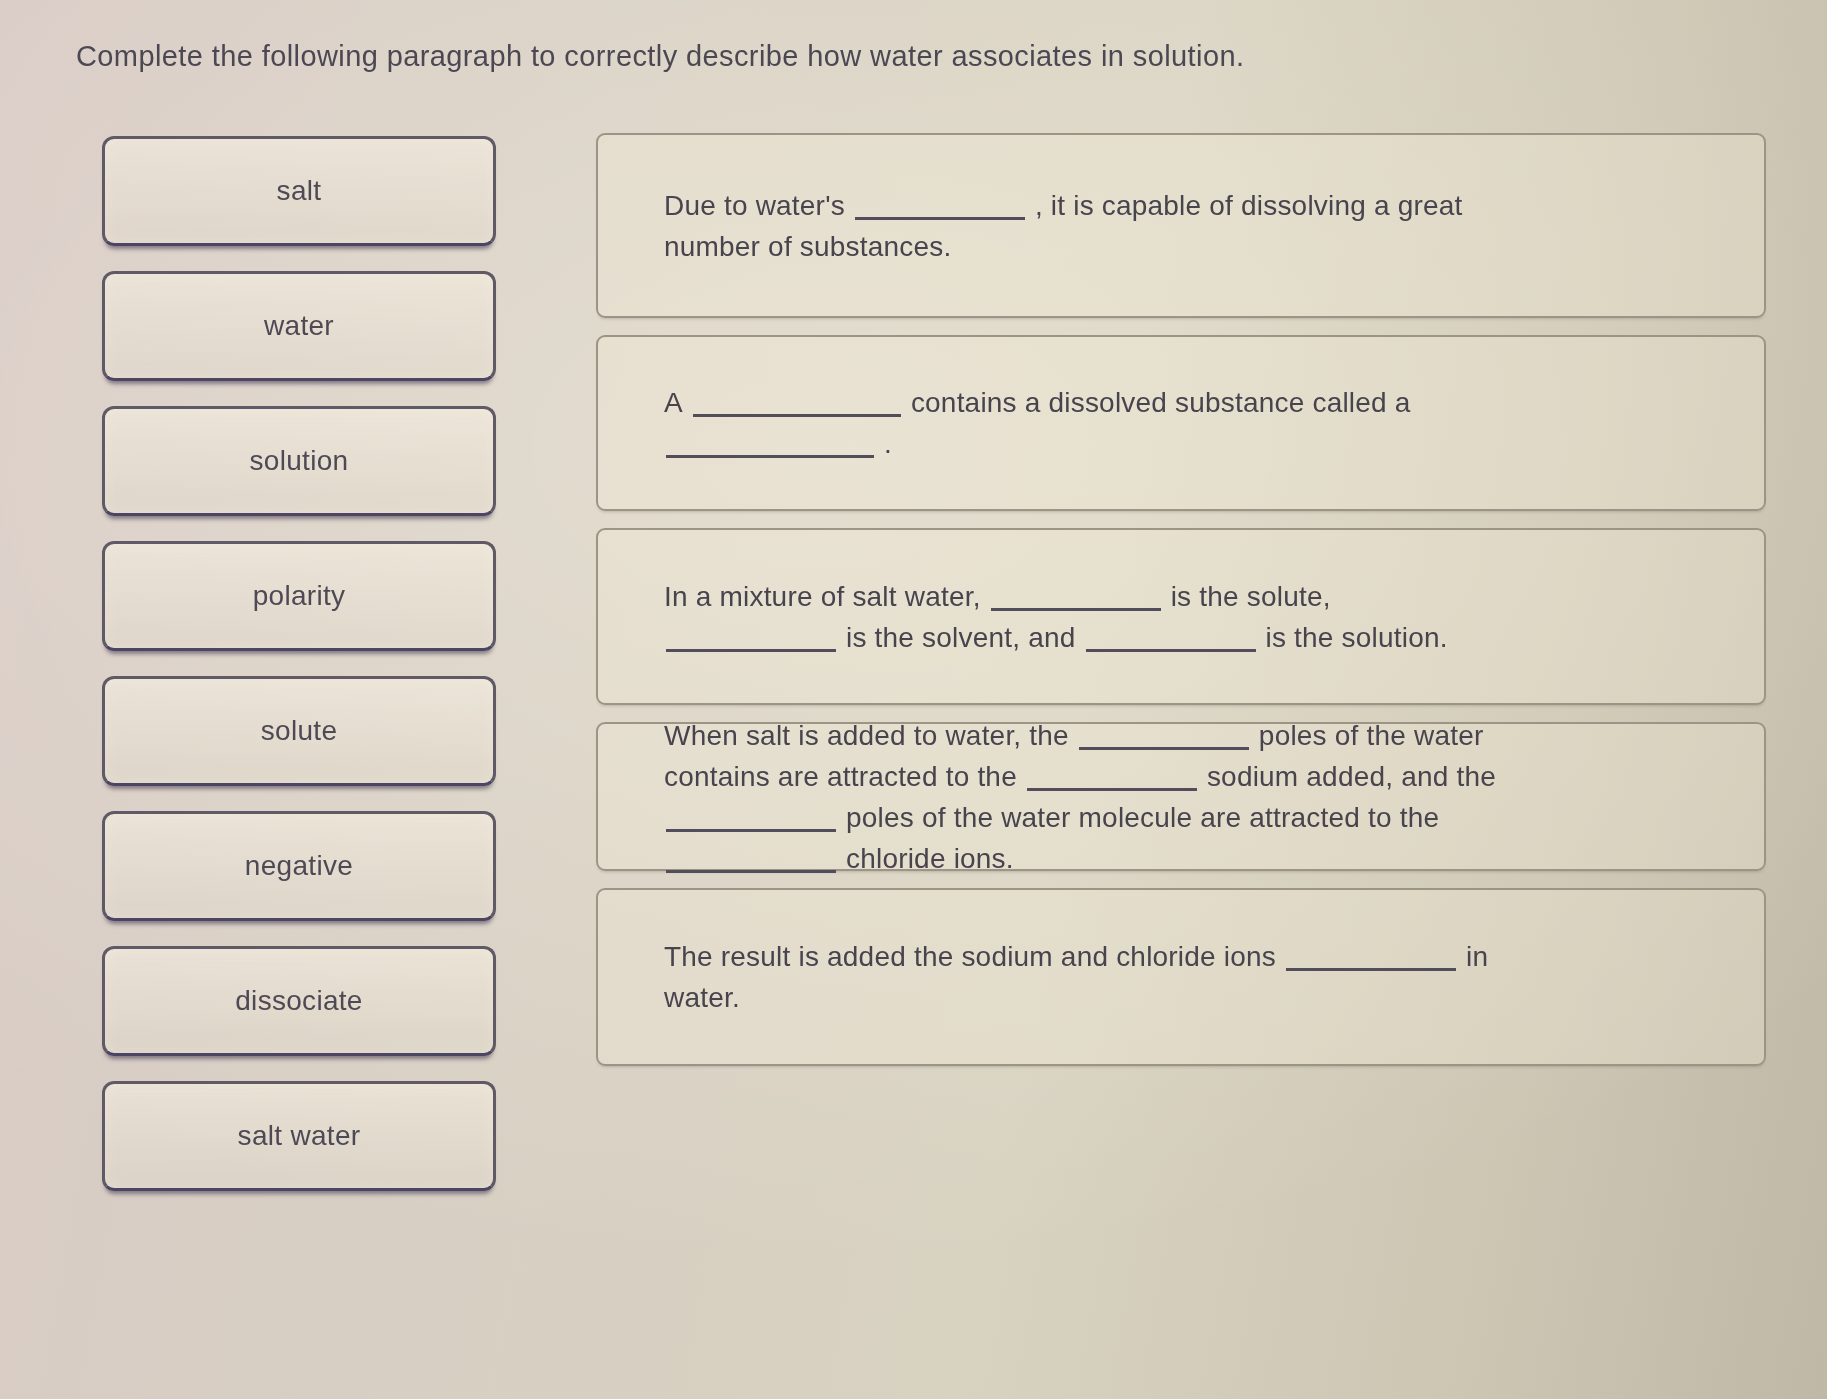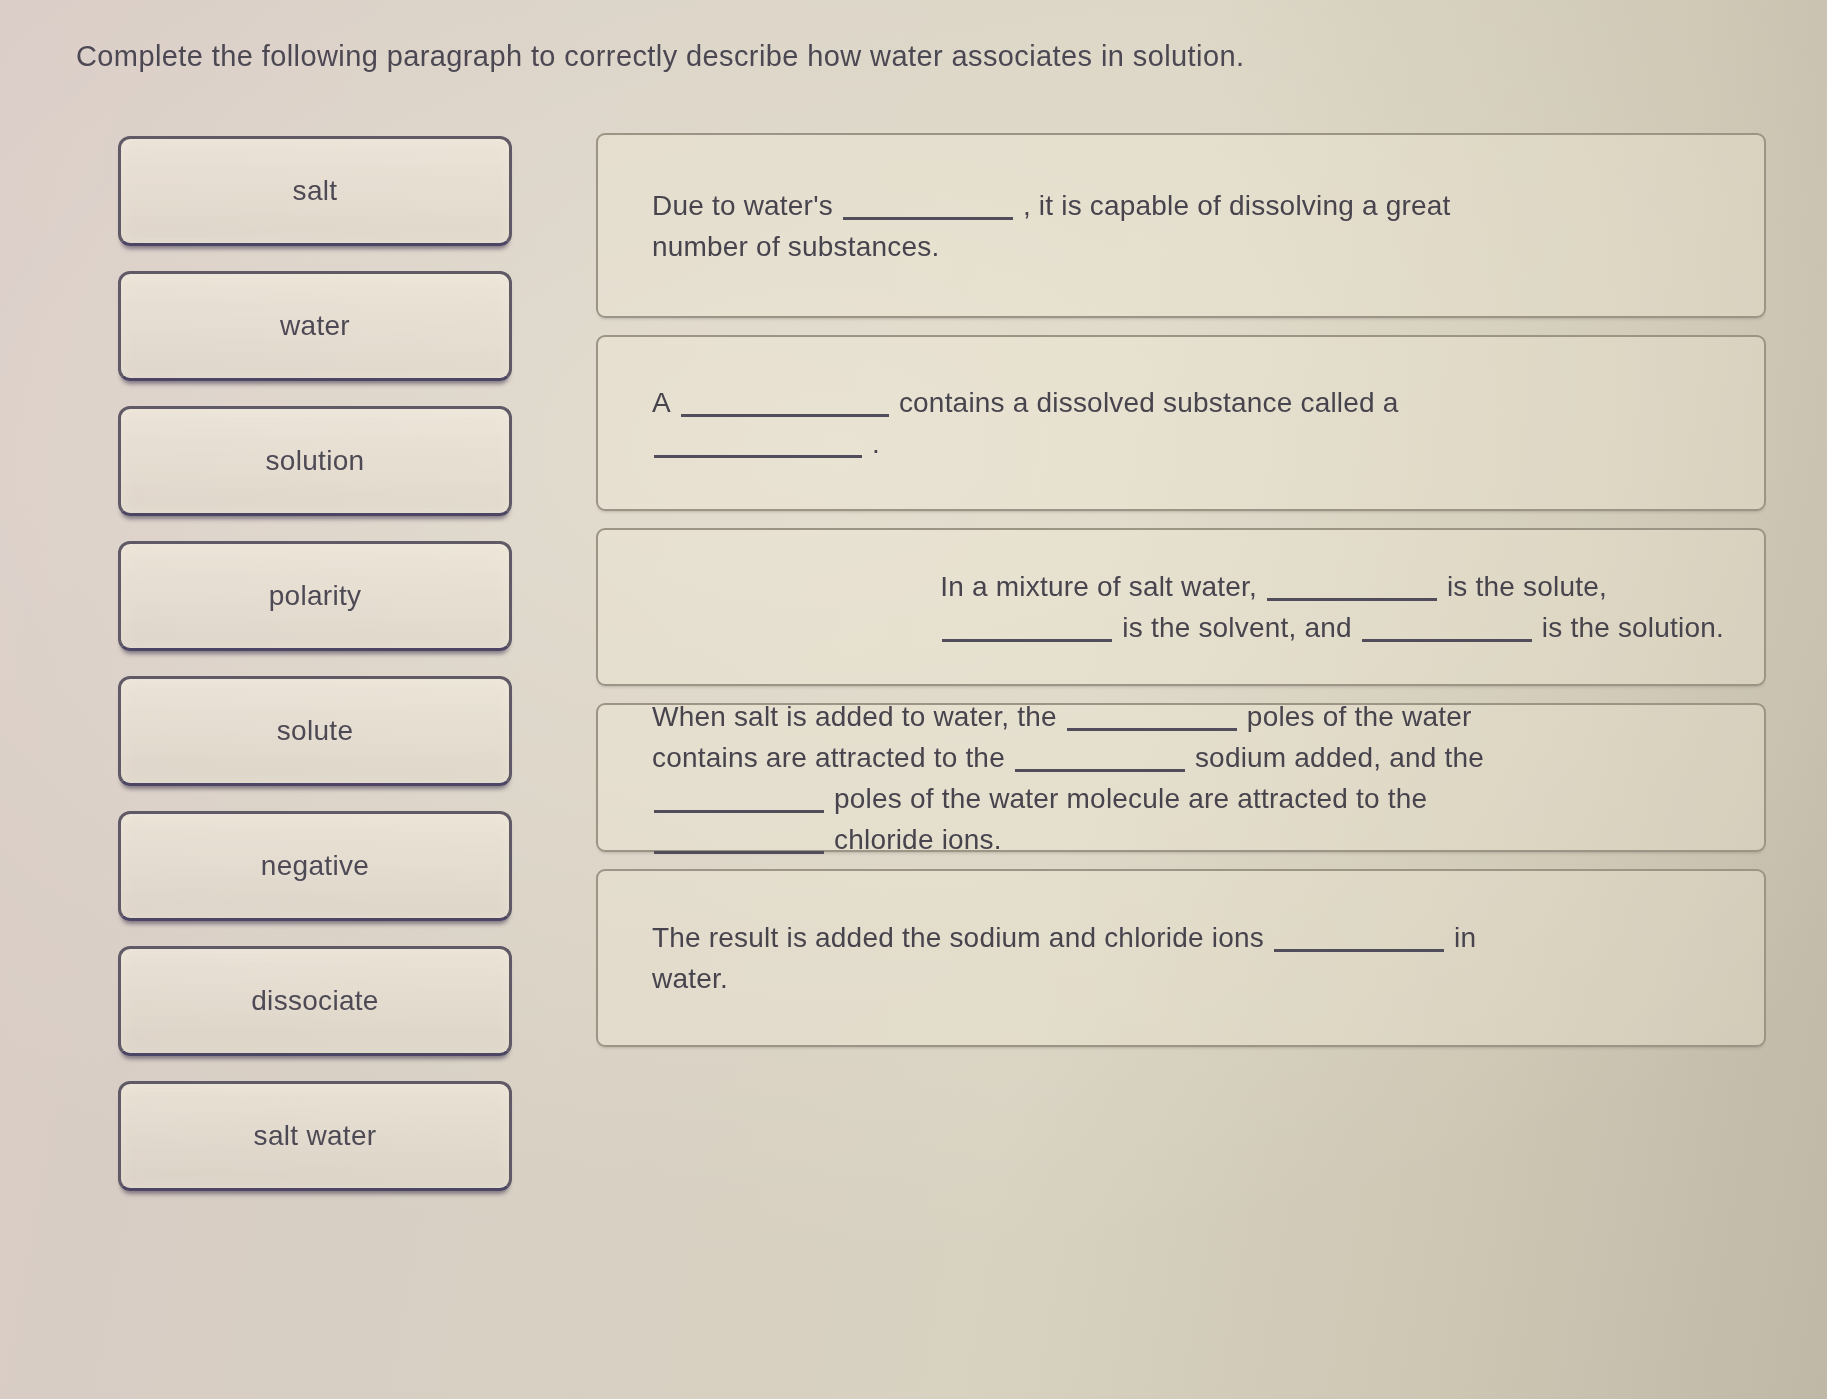--- a/index.html
+++ b/index.html
@@ -10,45 +10,45 @@
       radial-gradient(ellipse 120% 95% at 45% 32%, rgba(255,252,238,0.30), rgba(255,252,238,0) 62%),
       radial-gradient(ellipse 145% 125% at 50% 46%, rgba(0,0,0,0) 55%, rgba(72,58,56,0.30) 100%),
       linear-gradient(100deg,#d9cbc6 0%,#d7cfc3 30%,#d8d2c1 58%,#cdc6b3 82%,#c0b8a7 100%);
   }
   .photo{position:absolute;inset:0;filter:blur(0.35px);text-decoration:underline;}
   .title{
     position:absolute;left:76px;top:40px;margin:0;
     font-size:29px;font-weight:normal;letter-spacing:0.4px;color:#4c4853;
   }
   
-  .word-bank{position:absolute;left:118px;top:136px;width:394px;}
+  .word-bank{position:absolute;left:102px;top:136px;width:394px;}
   .tile{
     height:110px;margin-bottom:25px;box-sizing:border-box;
     border:3px solid #5f5a66;border-bottom-color:#4c4563;border-radius:12px;
     background:linear-gradient(180deg, rgba(246,239,225,0.55), rgba(226,219,203,0.35));
     box-shadow:0 6px 4px -3px rgba(58,50,72,0.55), inset 0 0 14px rgba(255,250,235,0.25);
     display:flex;align-items:center;justify-content:center;
     cursor:grab;
   }
   .tile-label{font-size:28px;color:#4e4a55;letter-spacing:0.3px;}
   
   .paragraphs{position:absolute;left:596px;top:133px;width:1170px;}
   .pbox{
     box-sizing:border-box;border:2px solid #9c9585;border-radius:9px;margin-bottom:17px;
     background:rgba(244,237,220,0.30);
     box-shadow:0 3px 3px -2px rgba(80,70,70,0.25);
     display:flex;align-items:center;
   }
   .pbox:nth-child(1){height:185px;}
   .pbox:nth-child(2){height:176px;}
-  .pbox:nth-child(3){height:158px;justify-content:flex-end;}
+  .pbox:nth-child(3){height:177px;}
   .pbox:nth-child(4){height:149px;border-radius:9px;}
   .pbox:nth-child(5){height:178px;}
   .ptext{
-    margin:0;padding:0 40px 0 54px;
+    margin:12px;padding:0 40px 0 54px;
     font-size:28px;line-height:41px;color:#48444e;letter-spacing:0.2px;
   }
   .blank{
     display:inline-block;width:170px;height:9px;
     border-bottom:3px solid #524d5b;
     margin:0 10px;vertical-align:-5px;
   }
   .blank.lead{margin-left:2px;}
   .blank.wide{width:208px;}
 </style>

